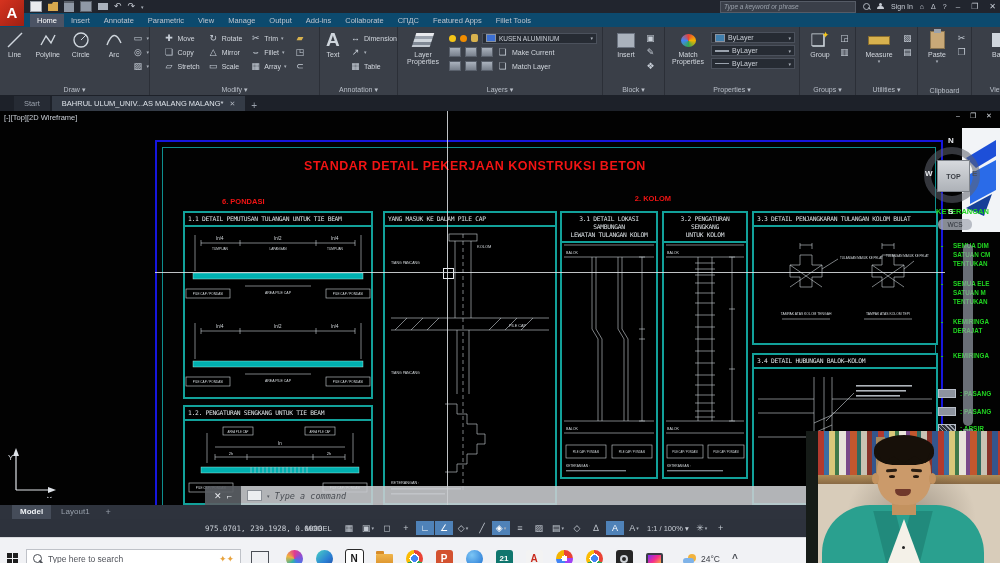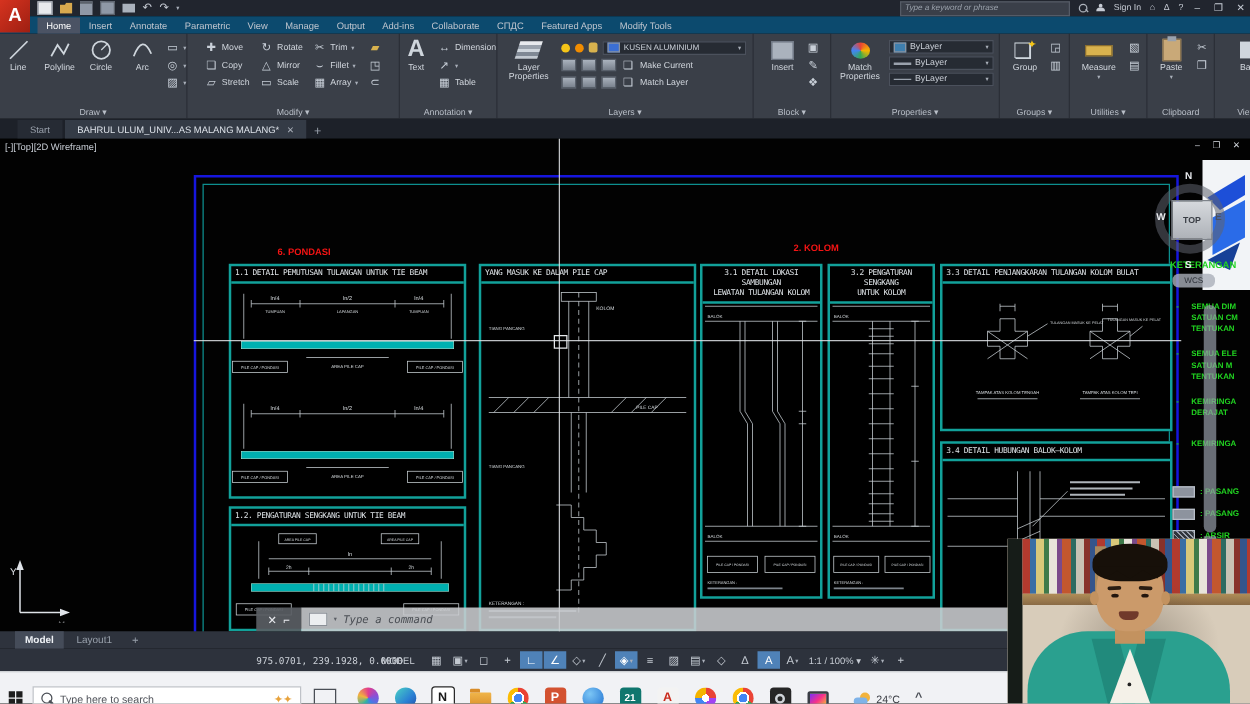--- a/index.html
+++ b/index.html
@@ -218,21 +218,21 @@
     <span class="rtab">Insert</span>
     <span class="rtab">Annotate</span>
     <span class="rtab">Parametric</span>
     <span class="rtab">View</span>
     <span class="rtab">Manage</span>
     <span class="rtab">Output</span>
     <span class="rtab">Add-ins</span>
     <span class="rtab">Collaborate</span>
     <span class="rtab">СПДС</span>
     <span class="rtab">Featured Apps</span>
-    <span class="rtab">Modify Tools</span>
+    <span class="rtab">Fillet Tools</span>
   </div>
 
   <div class="abs ribbon">
 
     <div class="panel" style="width:150px;">
       <div class="pbody">
         <div class="bigbtn">
           <span class="bi">
               <svg class="icon" width="18" height="18">
                 <line x1="2" y1="16" x2="16" y2="2" stroke="#cfd6dd" stroke-width="1.4"></line>
@@ -544,20 +544,21 @@
   </div>
 
   <div class="abs canvas">
     <div class="abs vplabel">[-][Top][2D Wireframe]</div>
     <div class="abs winctl">–  ❐  ✕</div>
 
     <div class="abs sheet">
         <div class="sheet-inner"></div>
       </div>
 
+    <div class="abs maintitle">STANDAR DETAIL PEKERJAAN KONSTRUKSI BETON</div>
     <div class="abs seclabel" style="left:222px;top:86px;">6. PONDASI</div>
     <div class="abs seclabel" style="left:560px;top:83px;width:186px;text-align:center;">2. KOLOM</div>
 
     <div class="abs dbox" style="left:183px;top:100px;width:190px;height:188px;">
       <div class="btitle">1.1  DETAIL PEMUTUSAN TULANGAN UNTUK TIE BEAM</div>
       <svg class="dwg" style="top:18px;" width="186" height="166" viewBox="0 0 186 166">
         <g>
           <line x1="16" y1="12" x2="170" y2="12"></line>
             <line x1="16" y1="9" x2="16" y2="15"></line>
             <line x1="55" y1="9" x2="55" y2="15"></line>

